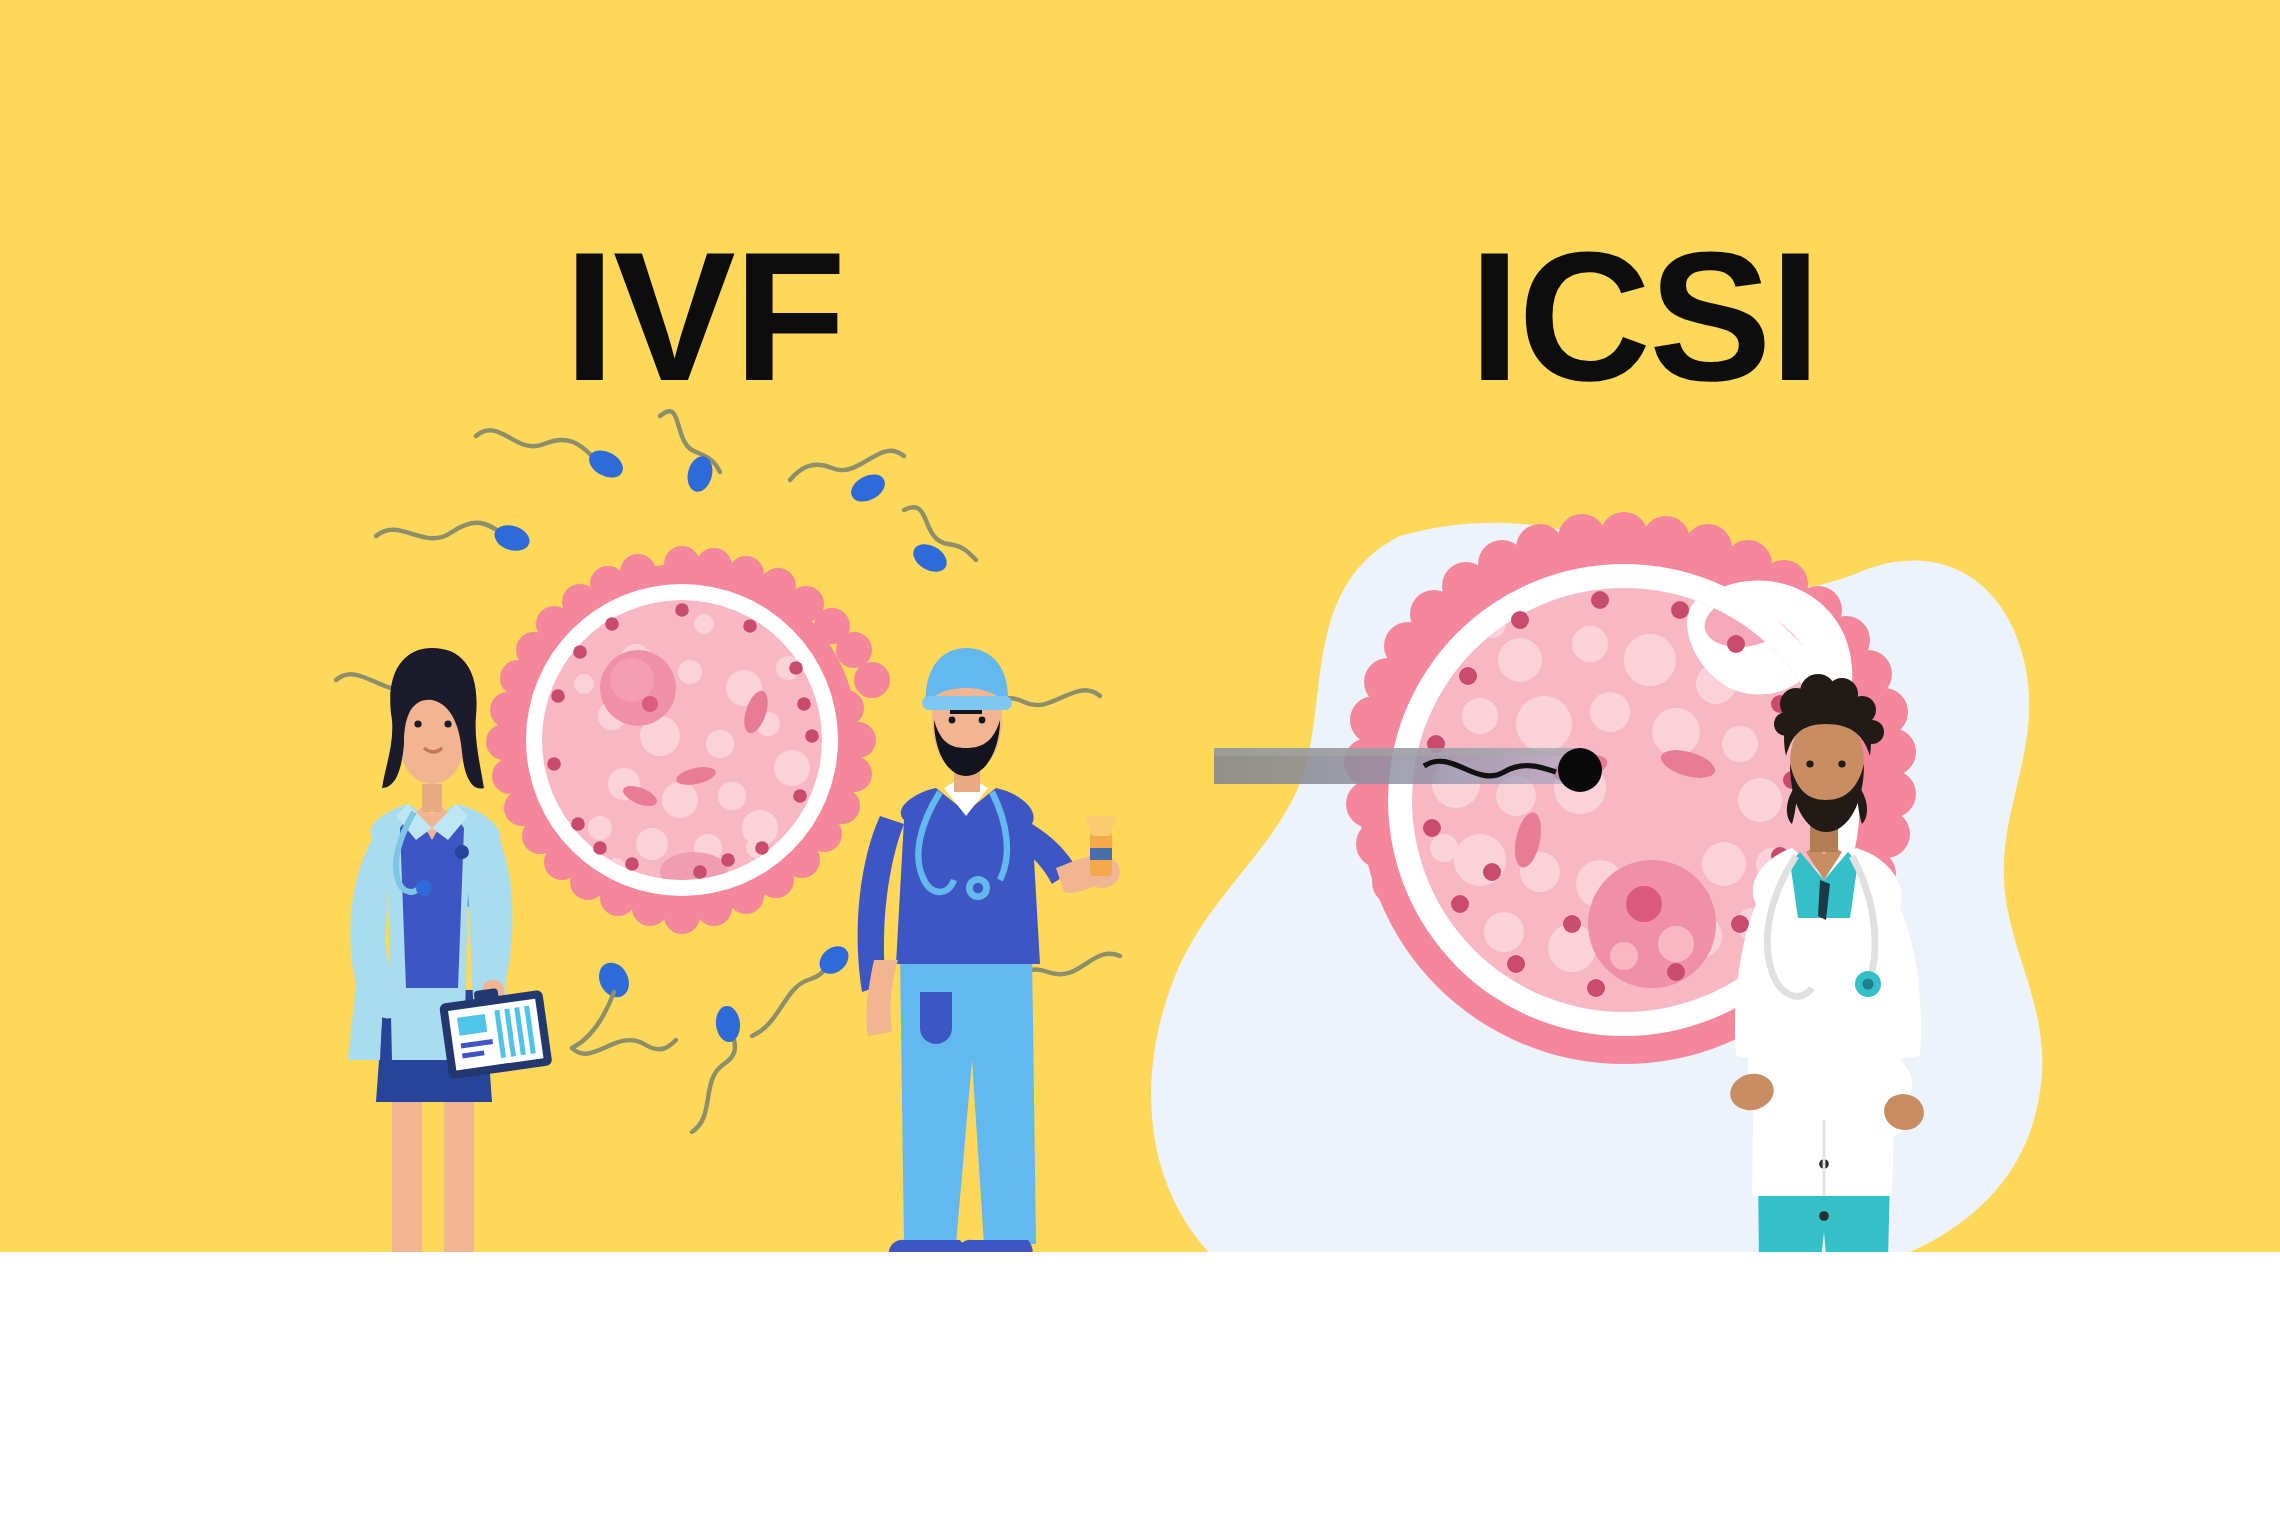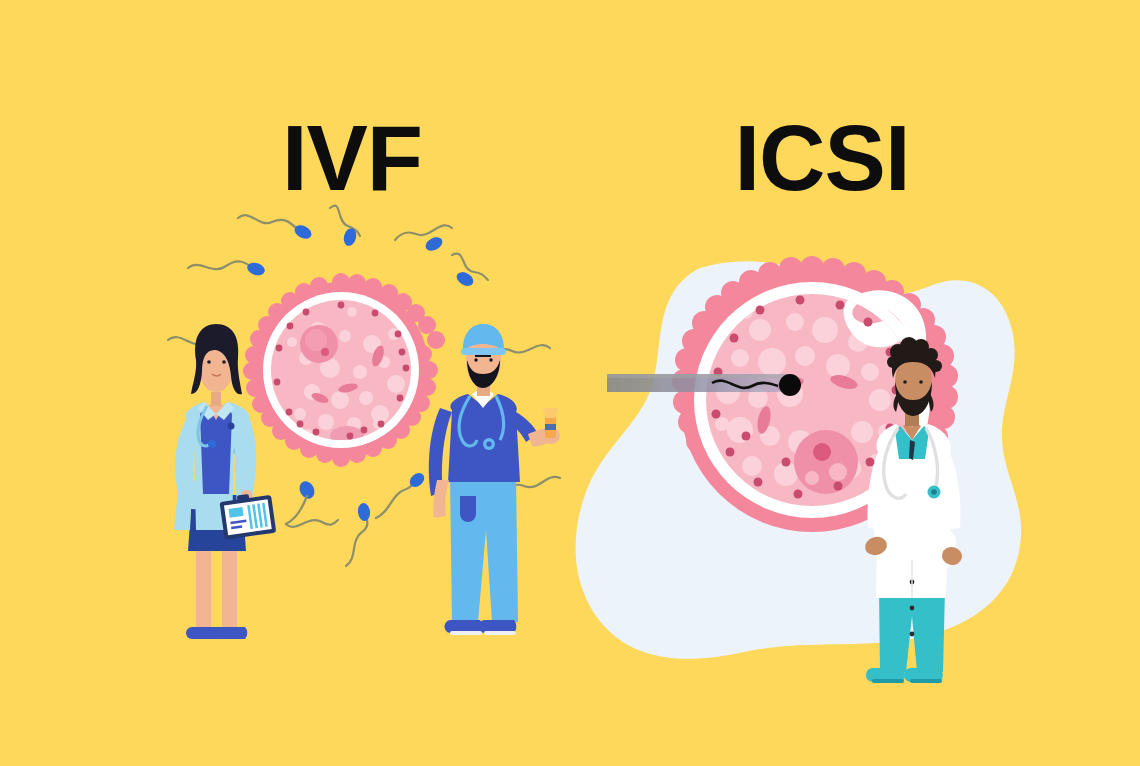--- a/index.html
+++ b/index.html
@@ -7,21 +7,21 @@
     margin: 0;
     padding: 0;
     background: #ffffff;
   }
   body {
     font-family: "Liberation Sans", sans-serif;
   }
   #stage {
     position: relative;
     width: 1140px;
-    height: 766px;
+    height: 626px;
     overflow: hidden;
   }
   #stage svg {
     display: block;
     width: 1140px;
     height: 766px;
   }
   .title-text {
     font-family: "Liberation Sans", sans-serif;
     font-weight: 700;

